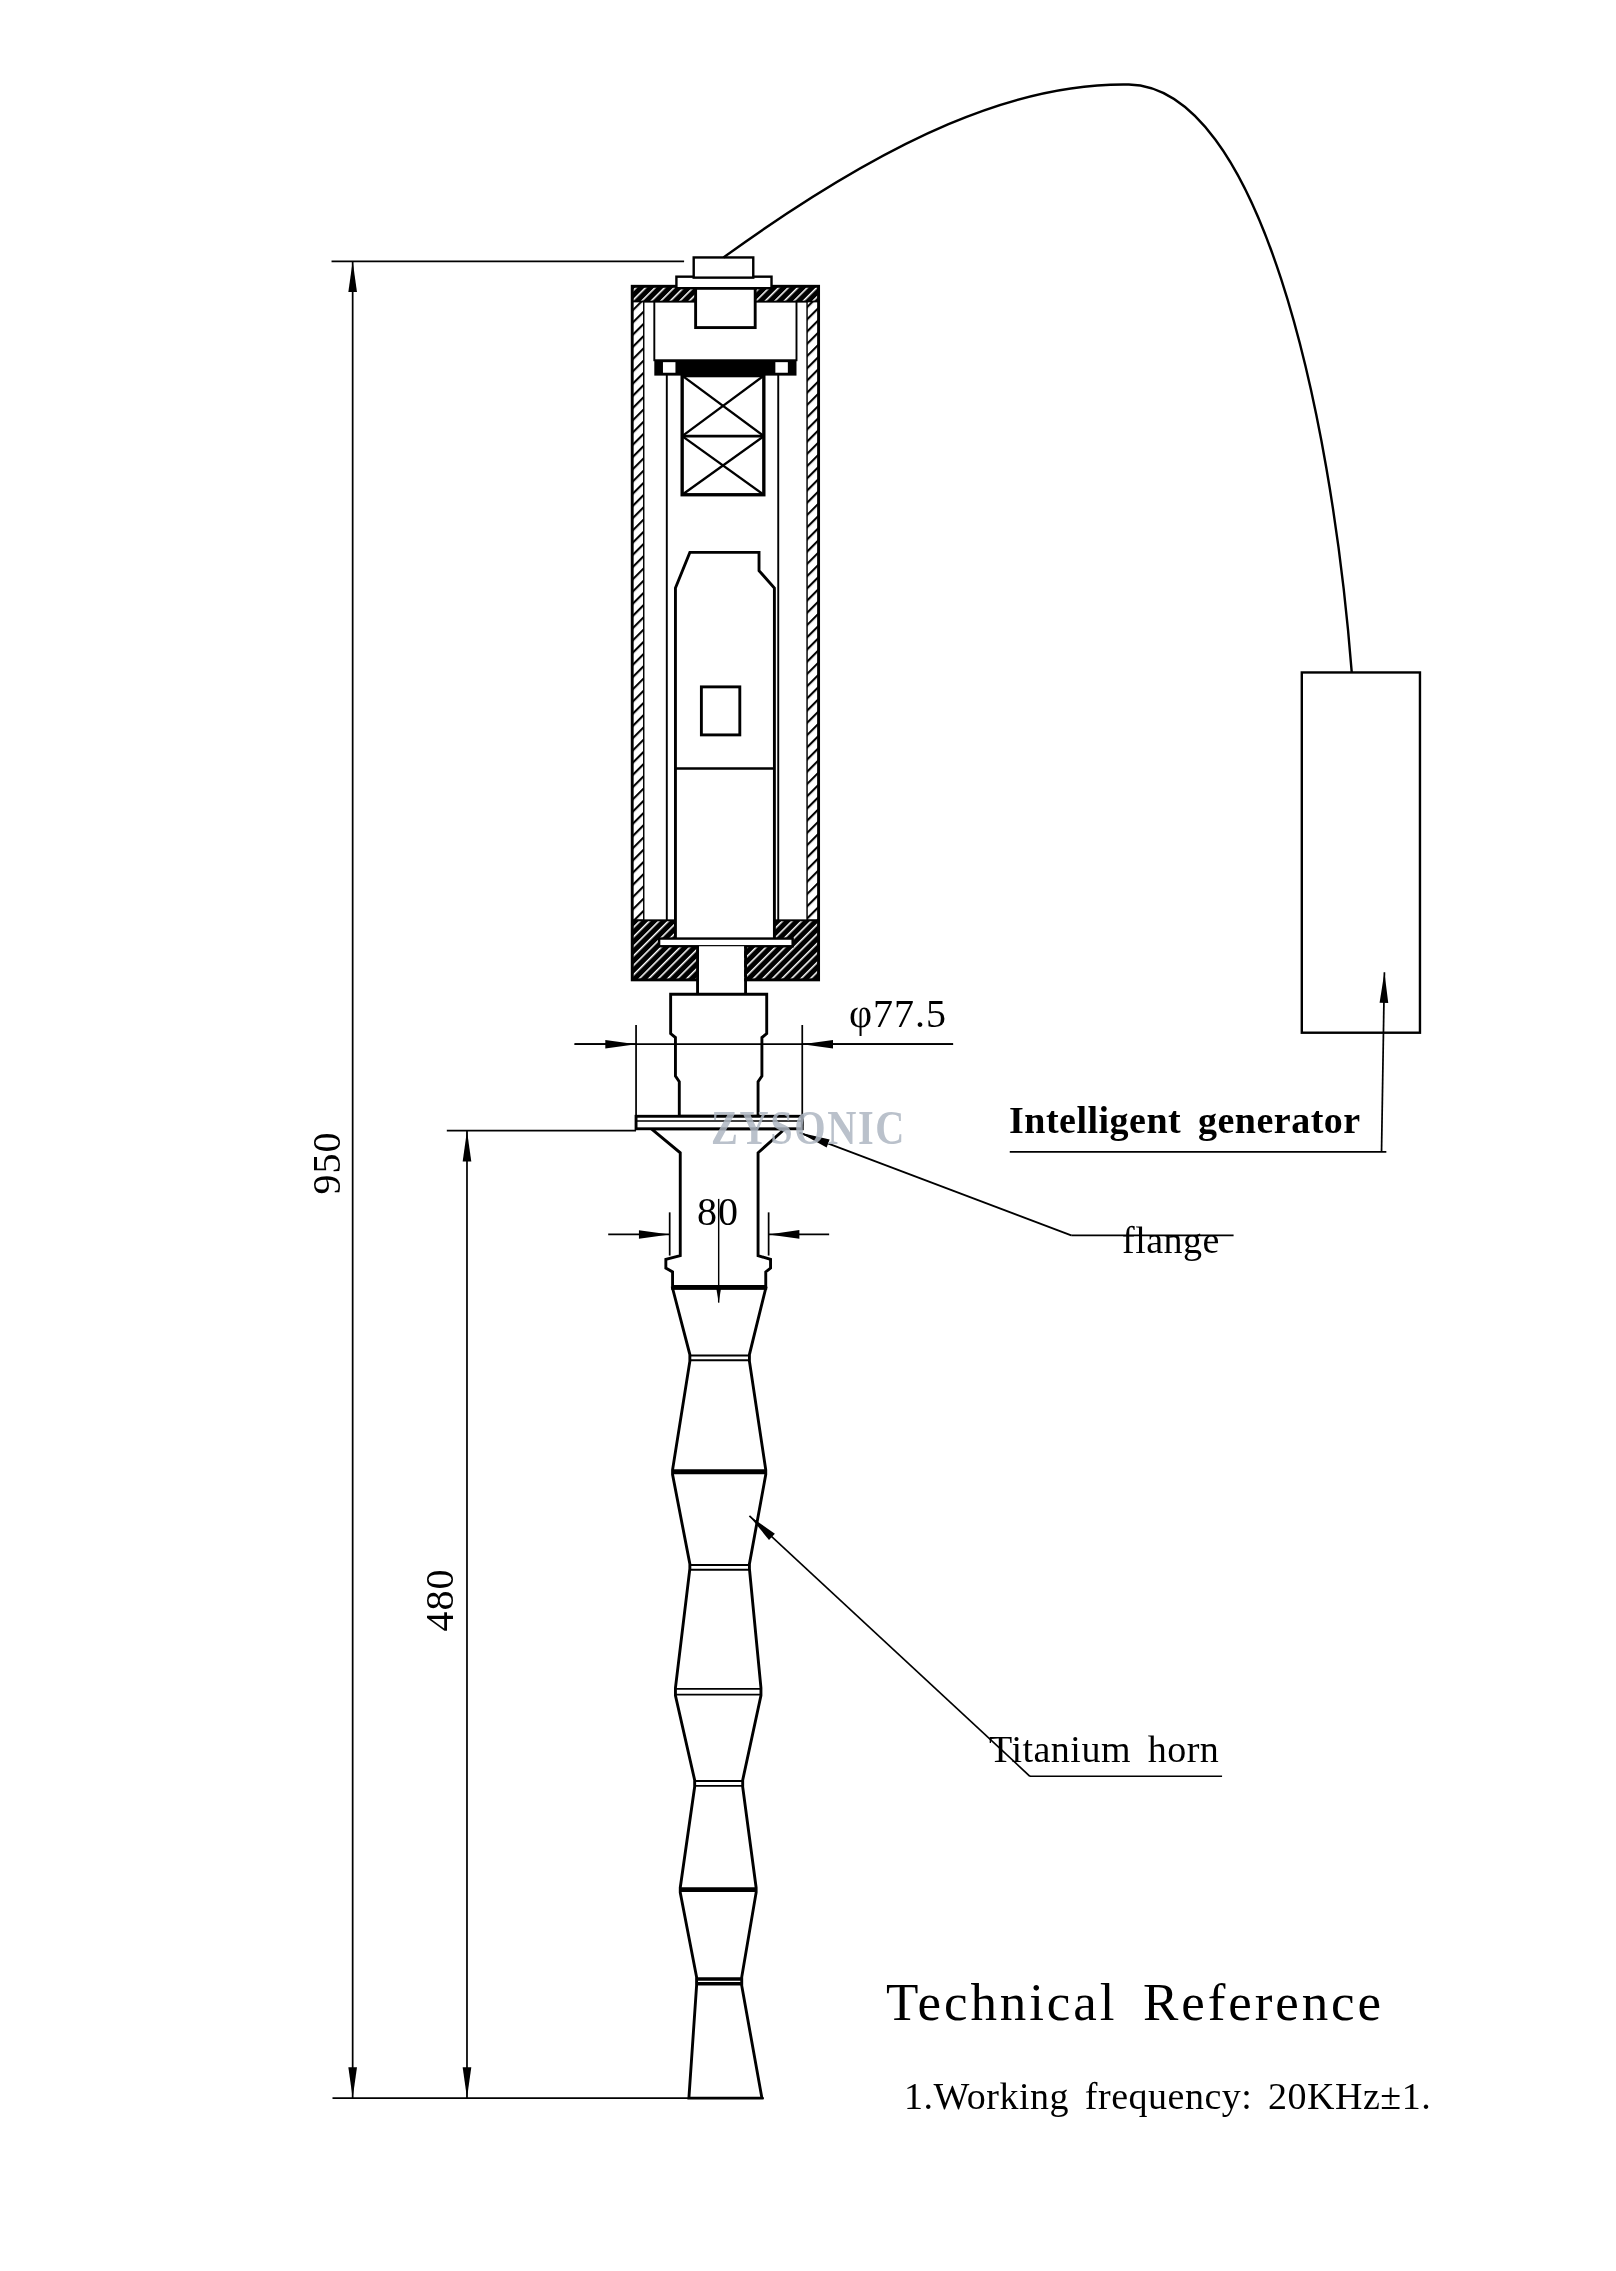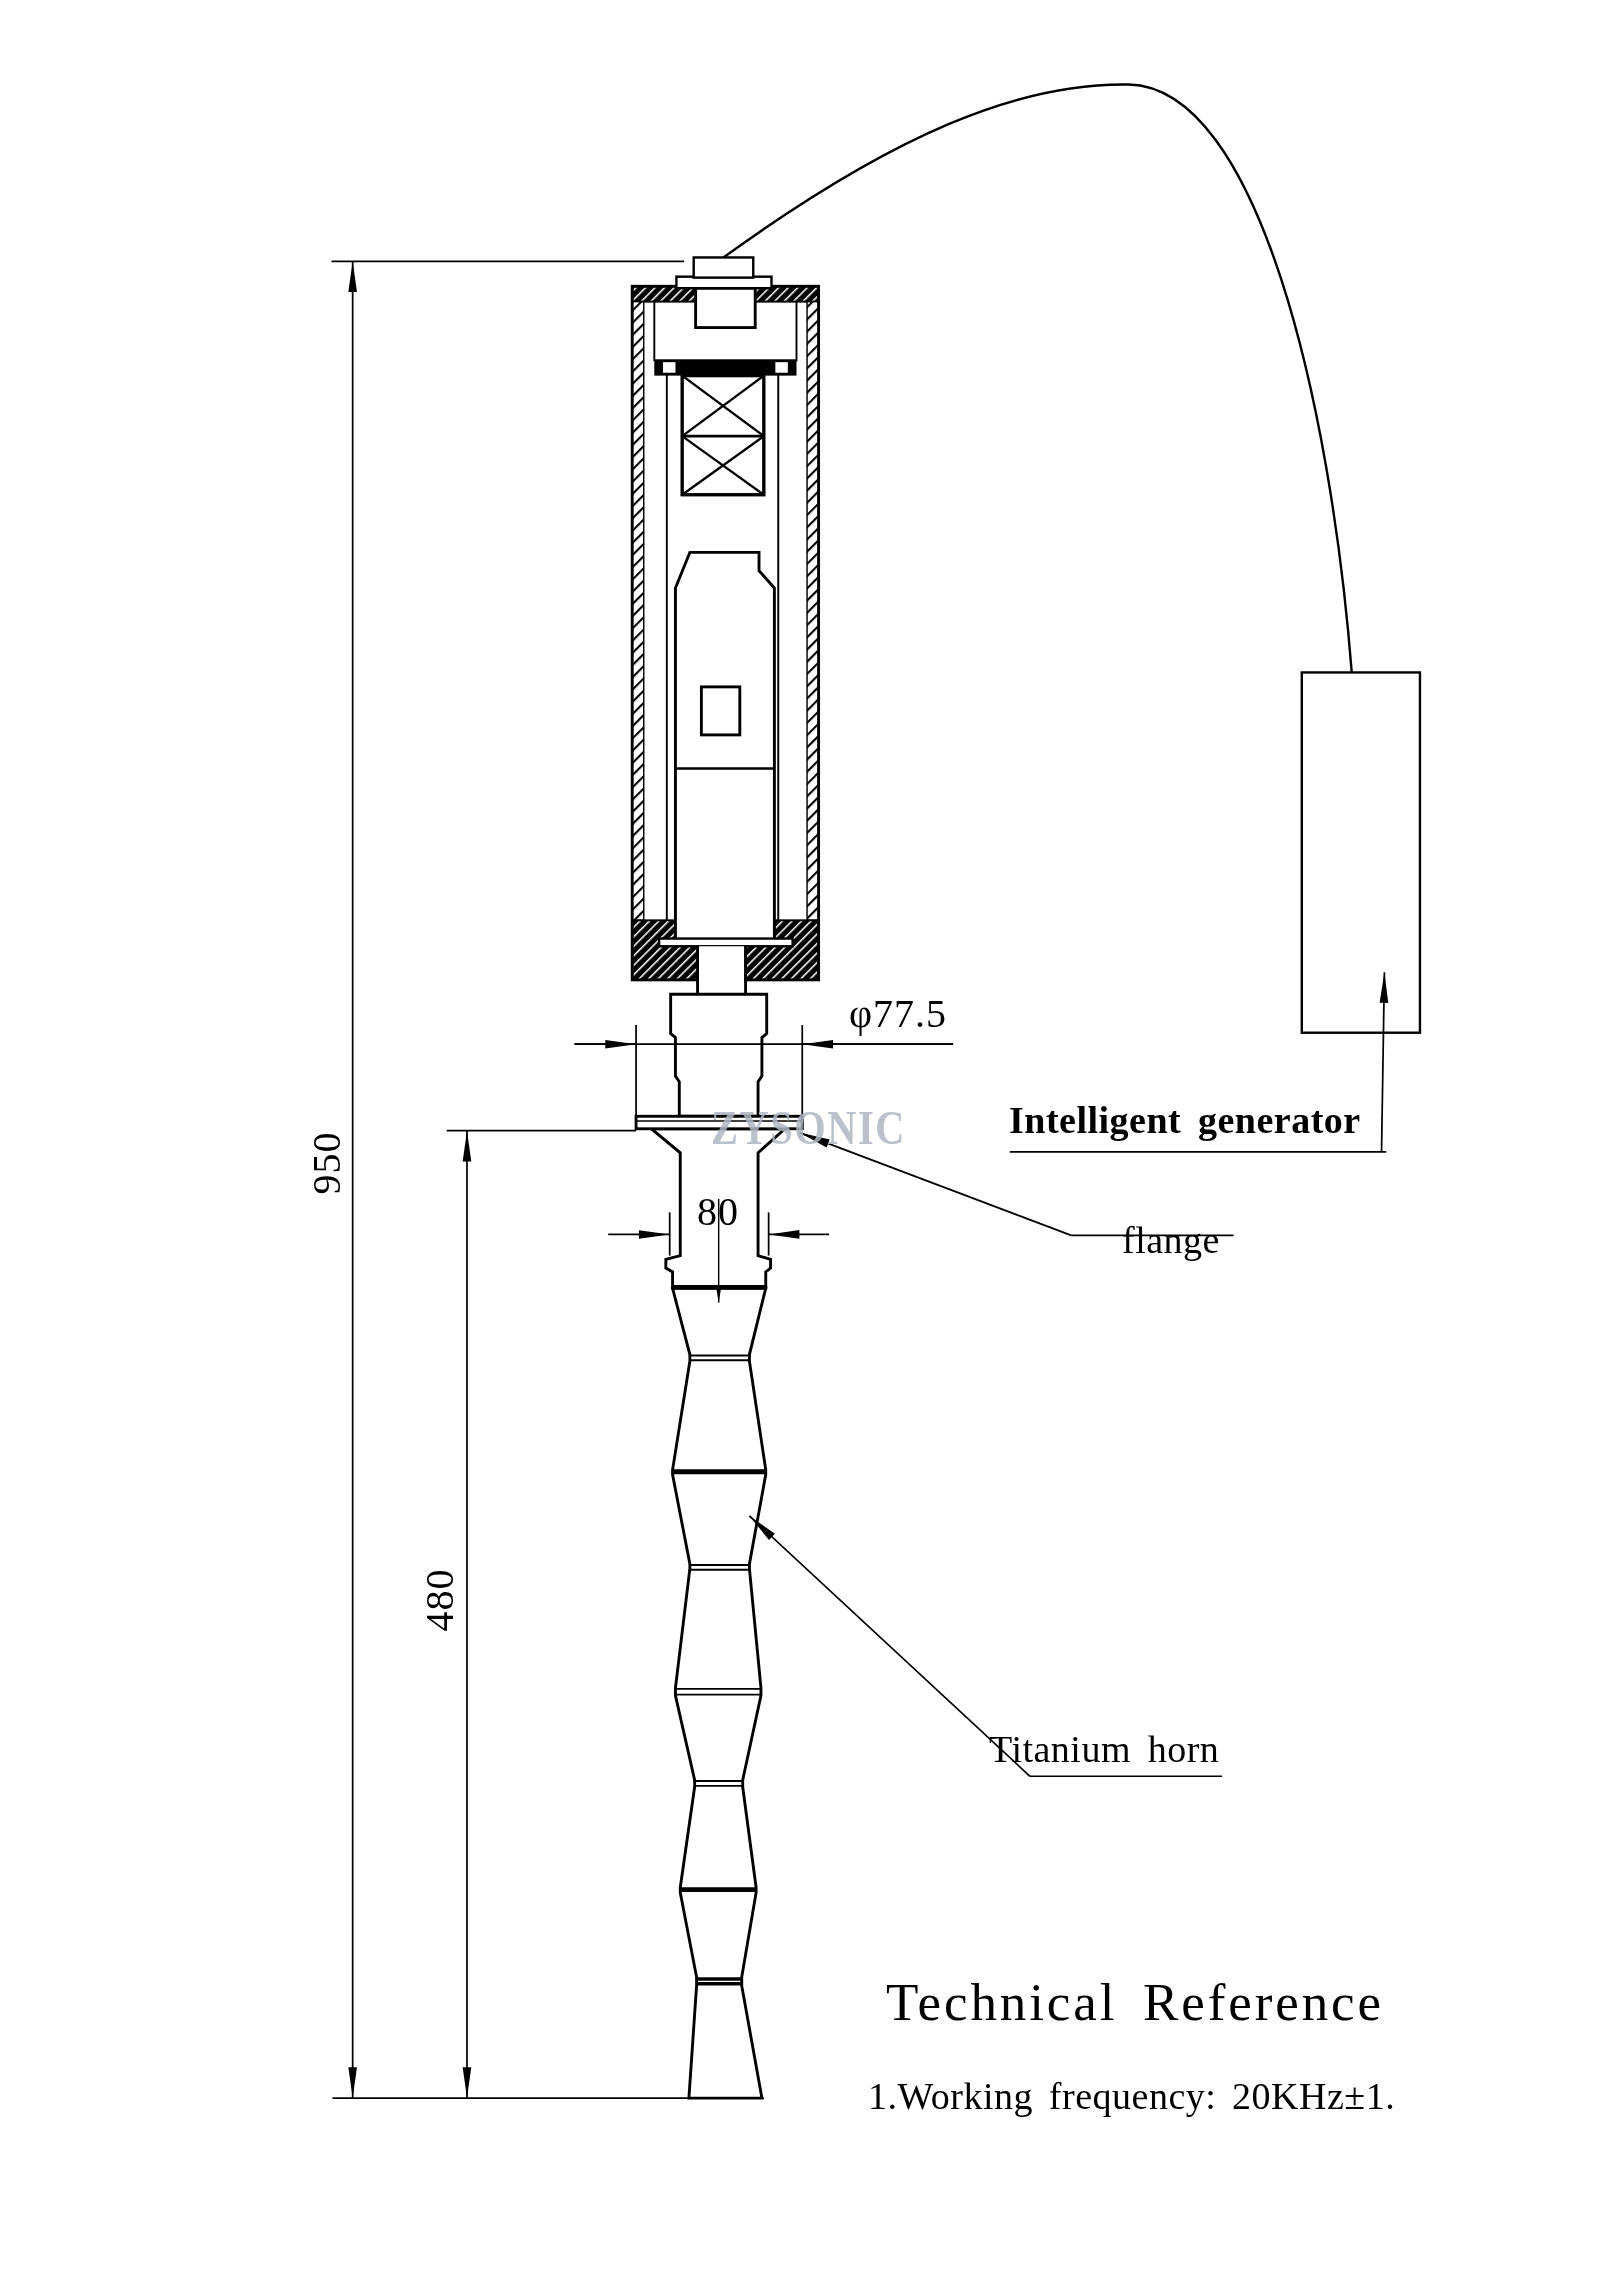--- a/index.html
+++ b/index.html
@@ -6,21 +6,21 @@
   .page{position:relative;width:1617px;height:2271px;background:#fff;overflow:hidden;
         font-family:"Liberation Serif", serif;color:#000;}
   .page svg{position:absolute;left:0;top:0;}
   .txt{position:absolute;white-space:nowrap;line-height:1.05;color:#000;}
   .dimtxt{font-size:40px;letter-spacing:1px;}
   .rot{transform:translate(-50%,-50%) rotate(-90deg);}
   .lbl{font-size:38px;letter-spacing:0.5px;word-spacing:6.7px;}
   .watermark{font-size:48px;font-weight:bold;letter-spacing:1.9px;color:#aeb7c2;
              transform:scaleX(.84);transform-origin:left top;opacity:.85;}
   .tech-title{font-size:53px;letter-spacing:2.9px;word-spacing:9.6px;}
-  .tech-item{font-size:38px;letter-spacing:0.5px;word-spacing:5.8px;}
+  .tech-item{font-size:38px;letter-spacing:0.5px;word-spacing:5.8px;margin-left:36px;}
 </style>
 </head>
 <body>
 
 <div class="page">
 
 <svg width="1617" height="2271" viewBox="0 0 1683 2364">
   <defs>
     <marker id="arr" markerUnits="userSpaceOnUse" markerWidth="34" markerHeight="12" refX="33" refY="6" orient="auto-start-reverse">
       <path d="M33,6 L1,1.5 L1,10.5 Z" fill="#000"></path>

